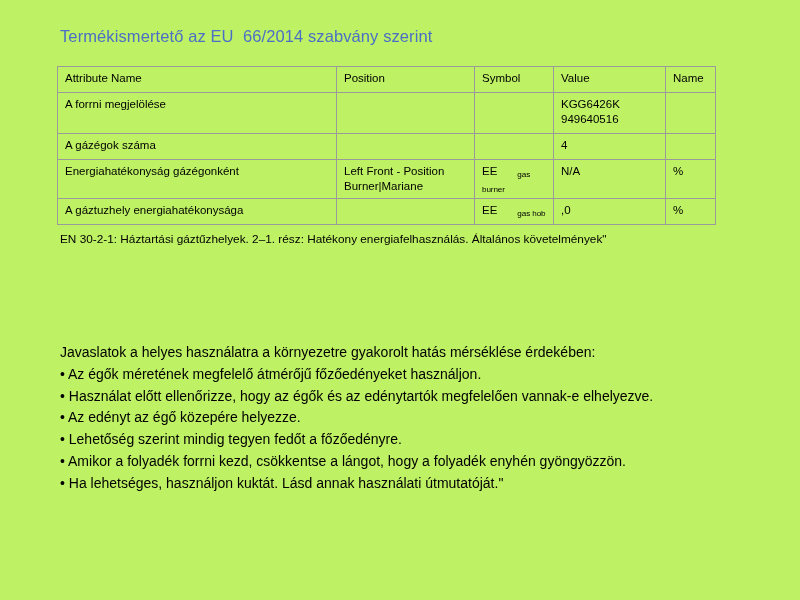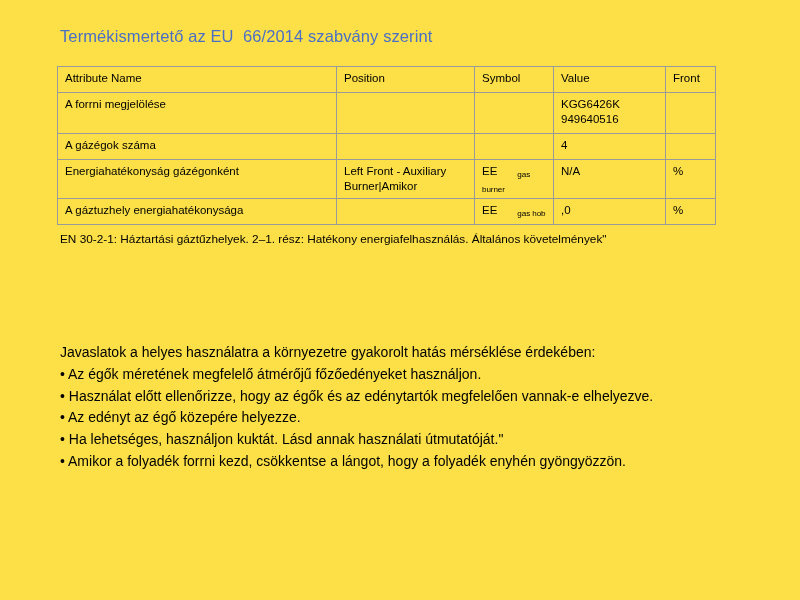--- a/index.html
+++ b/index.html
@@ -10,21 +10,21 @@
     width: 800px;
     height: 600px;
     background: #ffffff;
     font-family: "Liberation Sans", sans-serif;
     overflow: hidden;
   }
   .page {
     position: relative;
     width: 800px;
     height: 600px;
-    background: #fde047;
+    background: #bef264;
   }
   .doc-title {
     position: absolute;
     left: 60px;
     top: 27px;
     font-size: 16.5px;
     color: #4a6fc4;
     letter-spacing: 0.1px;
     white-space: pre;
   }
@@ -103,42 +103,42 @@
         <col class="col-sym">
         <col class="col-val">
         <col class="col-unit">
     </colgroup>
     <thead>
       <tr>
         <th>Attribute Name</th>
         <th>Position</th>
         <th>Symbol</th>
         <th>Value</th>
-        <th>Front</th>
+        <th>Name</th>
       </tr>
     </thead>
     <tbody>
       <tr class="r-model">
         <td>A forrni megjelölése</td>
         <td></td>
         <td class="sym"></td>
         <td style="white-space:pre-line">KGG6426K
 949640516</td>
         <td></td>
       </tr>
       <tr class="r-count">
         <td>A gázégok száma</td>
         <td></td>
         <td class="sym"></td>
         <td>4</td>
         <td></td>
       </tr>
       <tr class="r-eff">
         <td>Energiahatékonyság gázégonként</td>
-        <td>Left Front - Auxiliary Burner|Amikor</td>
+        <td>Left Front - Position Burner|Mariane</td>
         <td class="sym"><span>EE</span><sub>gas burner</sub></td>
         <td>N/A</td>
         <td>%</td>
       </tr>
       <tr class="r-hob">
         <td>A gáztuzhely energiahatékonysága</td>
         <td></td>
         <td class="sym"><span>EE</span><sub>gas hob</sub></td>
         <td>,0</td>
         <td>%</td>
@@ -146,17 +146,18 @@
     </tbody>
   </table>
 
   <div class="norm-line">EN 30-2-1: Háztartási gáztűzhelyek. 2–1. rész: Hatékony energiafelhasználás. Általános követelmények"</div>
 
   <div class="tips">
     <div>Javaslatok a helyes használatra a környezetre gyakorolt hatás mérséklése érdekében:</div>
     <div>• Az égők méretének megfelelő átmérőjű főzőedényeket használjon.</div>
     <div>• Használat előtt ellenőrizze, hogy az égők és az edénytartók megfelelően vannak-e elhelyezve.</div>
     <div>• Az edényt az égő közepére helyezze.</div>
+    <div>• Lehetőség szerint mindig tegyen fedőt a főzőedényre.</div>
+    <div>• Amikor a folyadék forrni kezd, csökkentse a lángot, hogy a folyadék enyhén gyöngyözzön.</div>
     <div>• Ha lehetséges, használjon kuktát. Lásd annak használati útmutatóját."</div>
-    <div>• Amikor a folyadék forrni kezd, csökkentse a lángot, hogy a folyadék enyhén gyöngyözzön.</div>
   </div>
 
 </div>
 
 </body></html>

